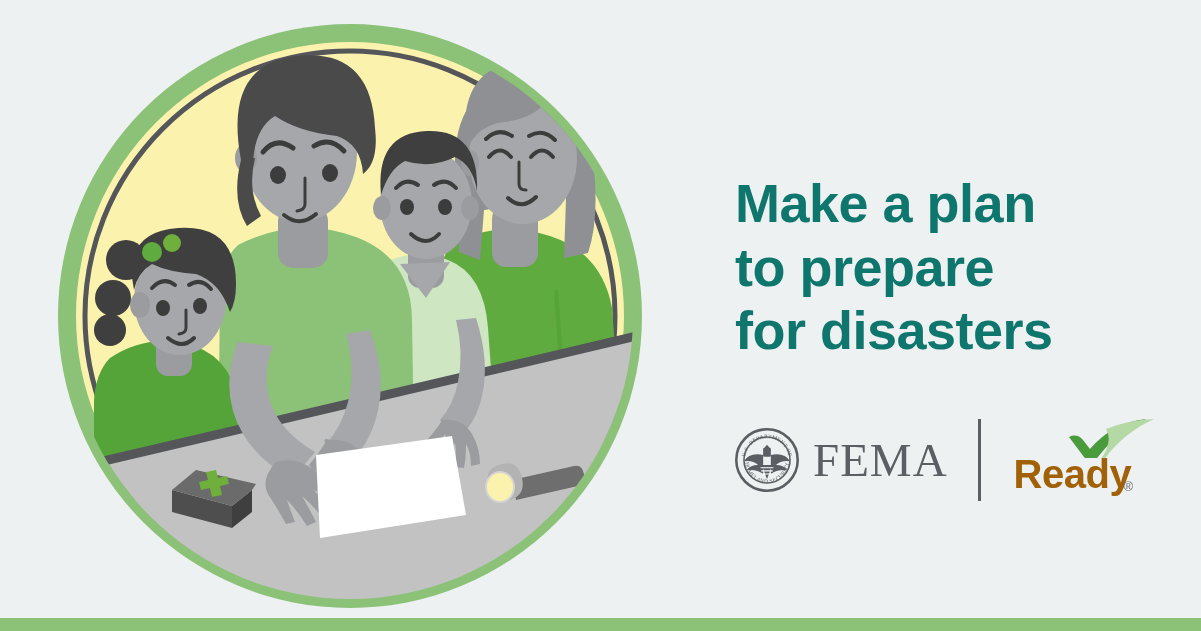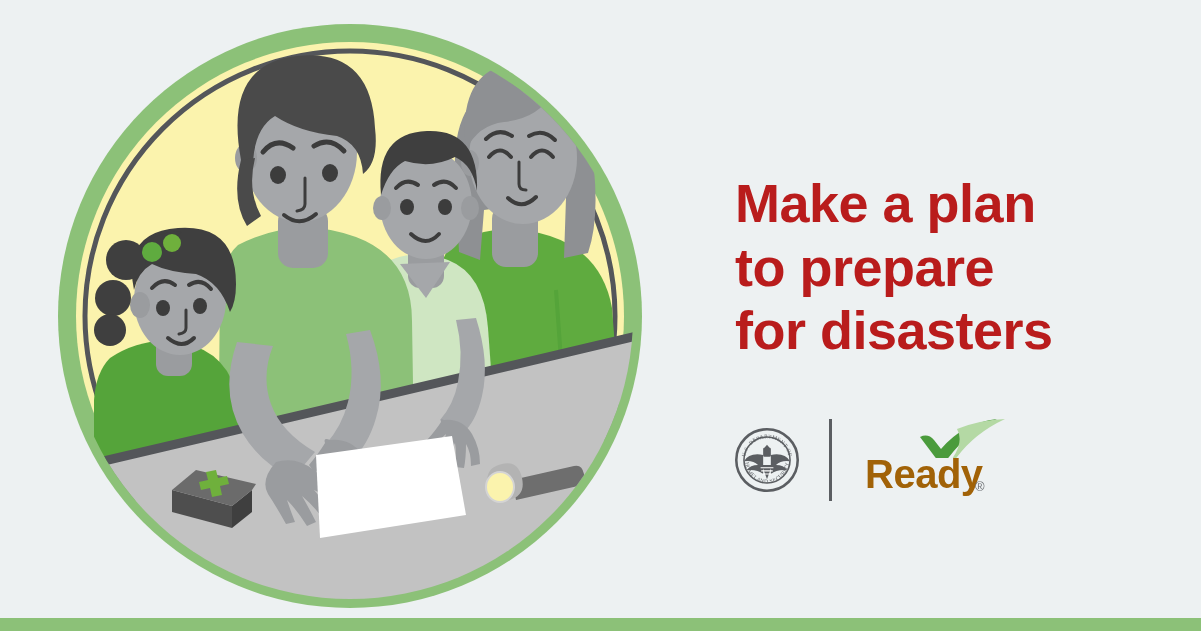--- a/index.html
+++ b/index.html
@@ -38,21 +38,21 @@
     position: absolute;
     top: 172px;
     left: 0;
     width: 420px;
     margin: 0;
     font-family: "Liberation Sans", sans-serif;
     font-size: 54px;
     font-weight: bold;
     line-height: 1.18;
     letter-spacing: -0.5px;
-    color: #b91c1c;
+    color: #0f766e;
     white-space: pre-line;
   }
 
   #logo-lockup {
     position: absolute;
     top: 418px;
     left: 0;
     display: flex;
     align-items: center;
     height: 84px;
@@ -302,20 +302,21 @@
         <g fill="#5b5e62">
           <path d="M50,26 l4,5 l-4,5 l-4,-5 Z"></path>
           <rect x="44" y="31" width="12" height="14" rx="2"></rect>
           <path d="M44,42 q-22,-4 -30,10 q14,-2 22,6 q-12,0 -18,8 q16,-2 26,6 l0,-30 Z"></path>
           <path d="M56,42 q22,-4 30,10 q-14,-2 -22,6 q12,0 18,8 q-16,-2 -26,6 l0,-30 Z"></path>
           <path d="M42,58 l16,0 l-8,22 Z"></path>
           <path d="M40,62 l20,0 M41,67 l18,0 M43,72 l14,0" stroke="#ffffff" stroke-width="1.6" fill="none"></path>
         </g>
       </svg>
 
+      <span class="fema-word">FEMA</span>
 
       <span class="divider"></span>
 
       <div class="ready-block">
         <svg class="ready-check" viewBox="0 0 90 40">
           <path d="M3,19 q8,-4 14,3 l7,9 q22,-26 56,-30 q-30,14 -48,38 q-7,9 -14,0 Z" fill="#4a9b3c"></path>
           <path d="M40,11 q22,-9 48,-10 q-30,14 -48,38 q-4,6 -8,6 q16,-20 8,-34 Z" fill="#b4d9a4"></path>
         </svg>
         <span class="ready-word">Ready</span>
         <span class="ready-reg">®</span>

